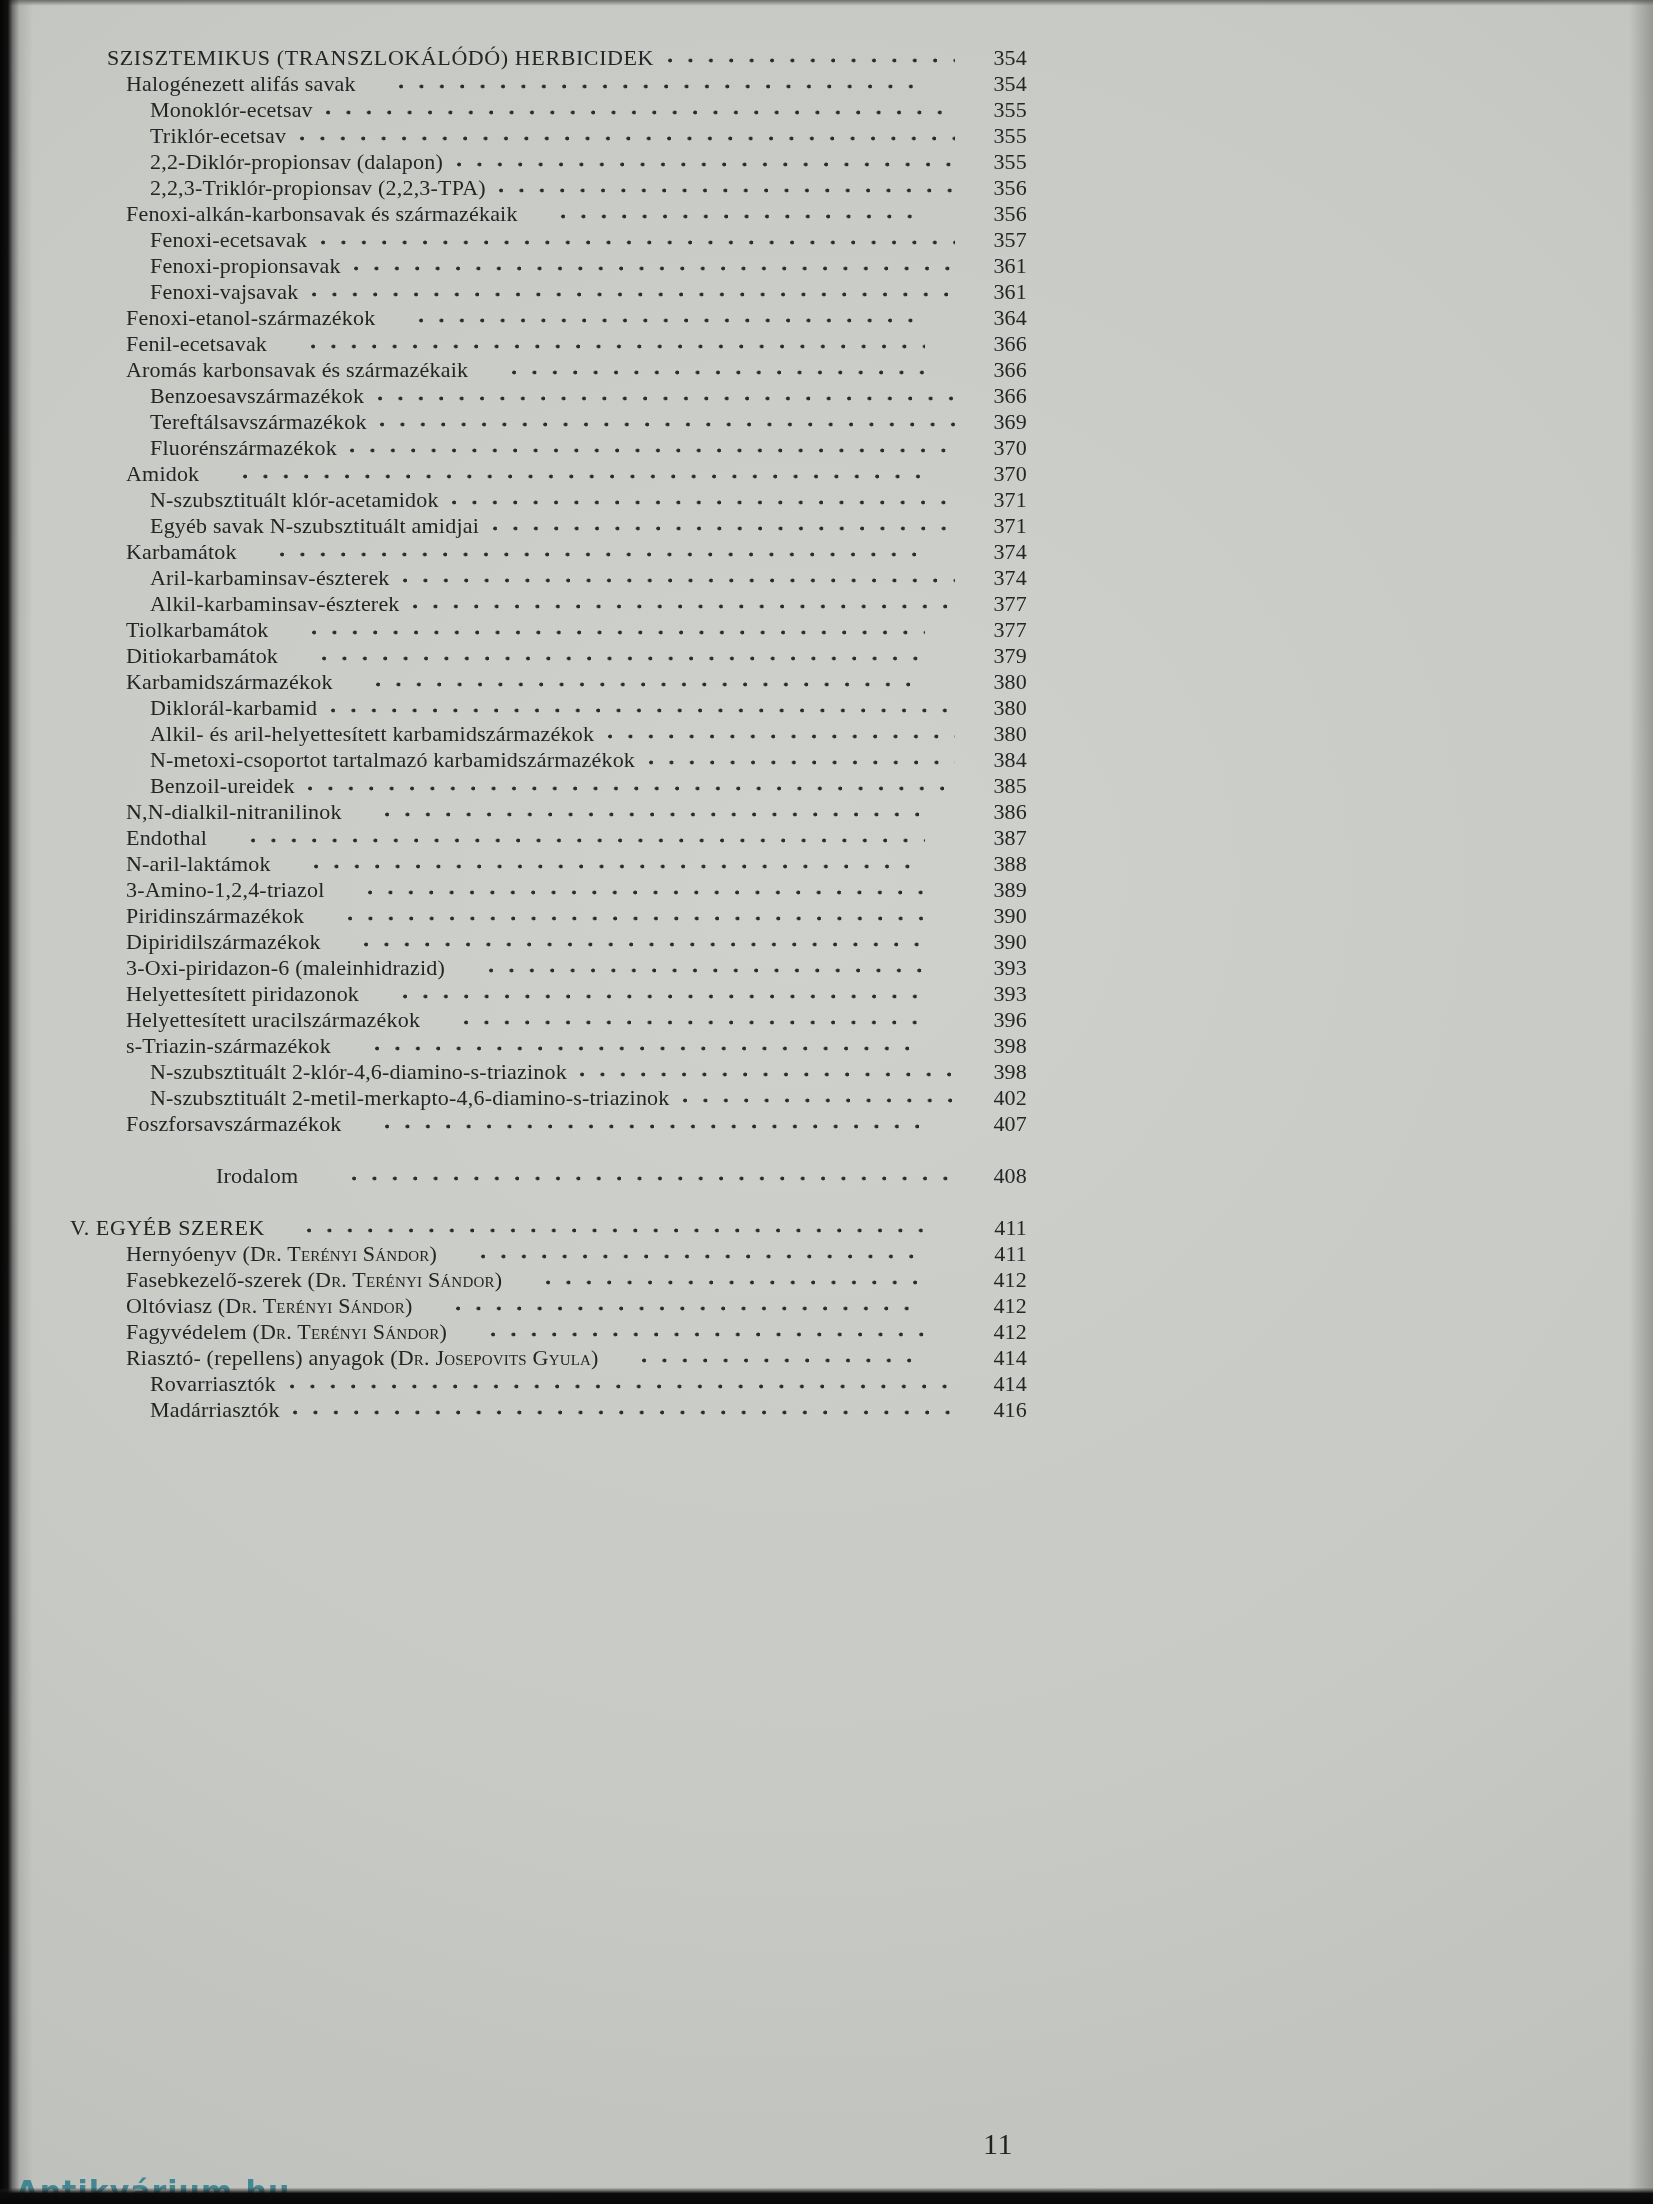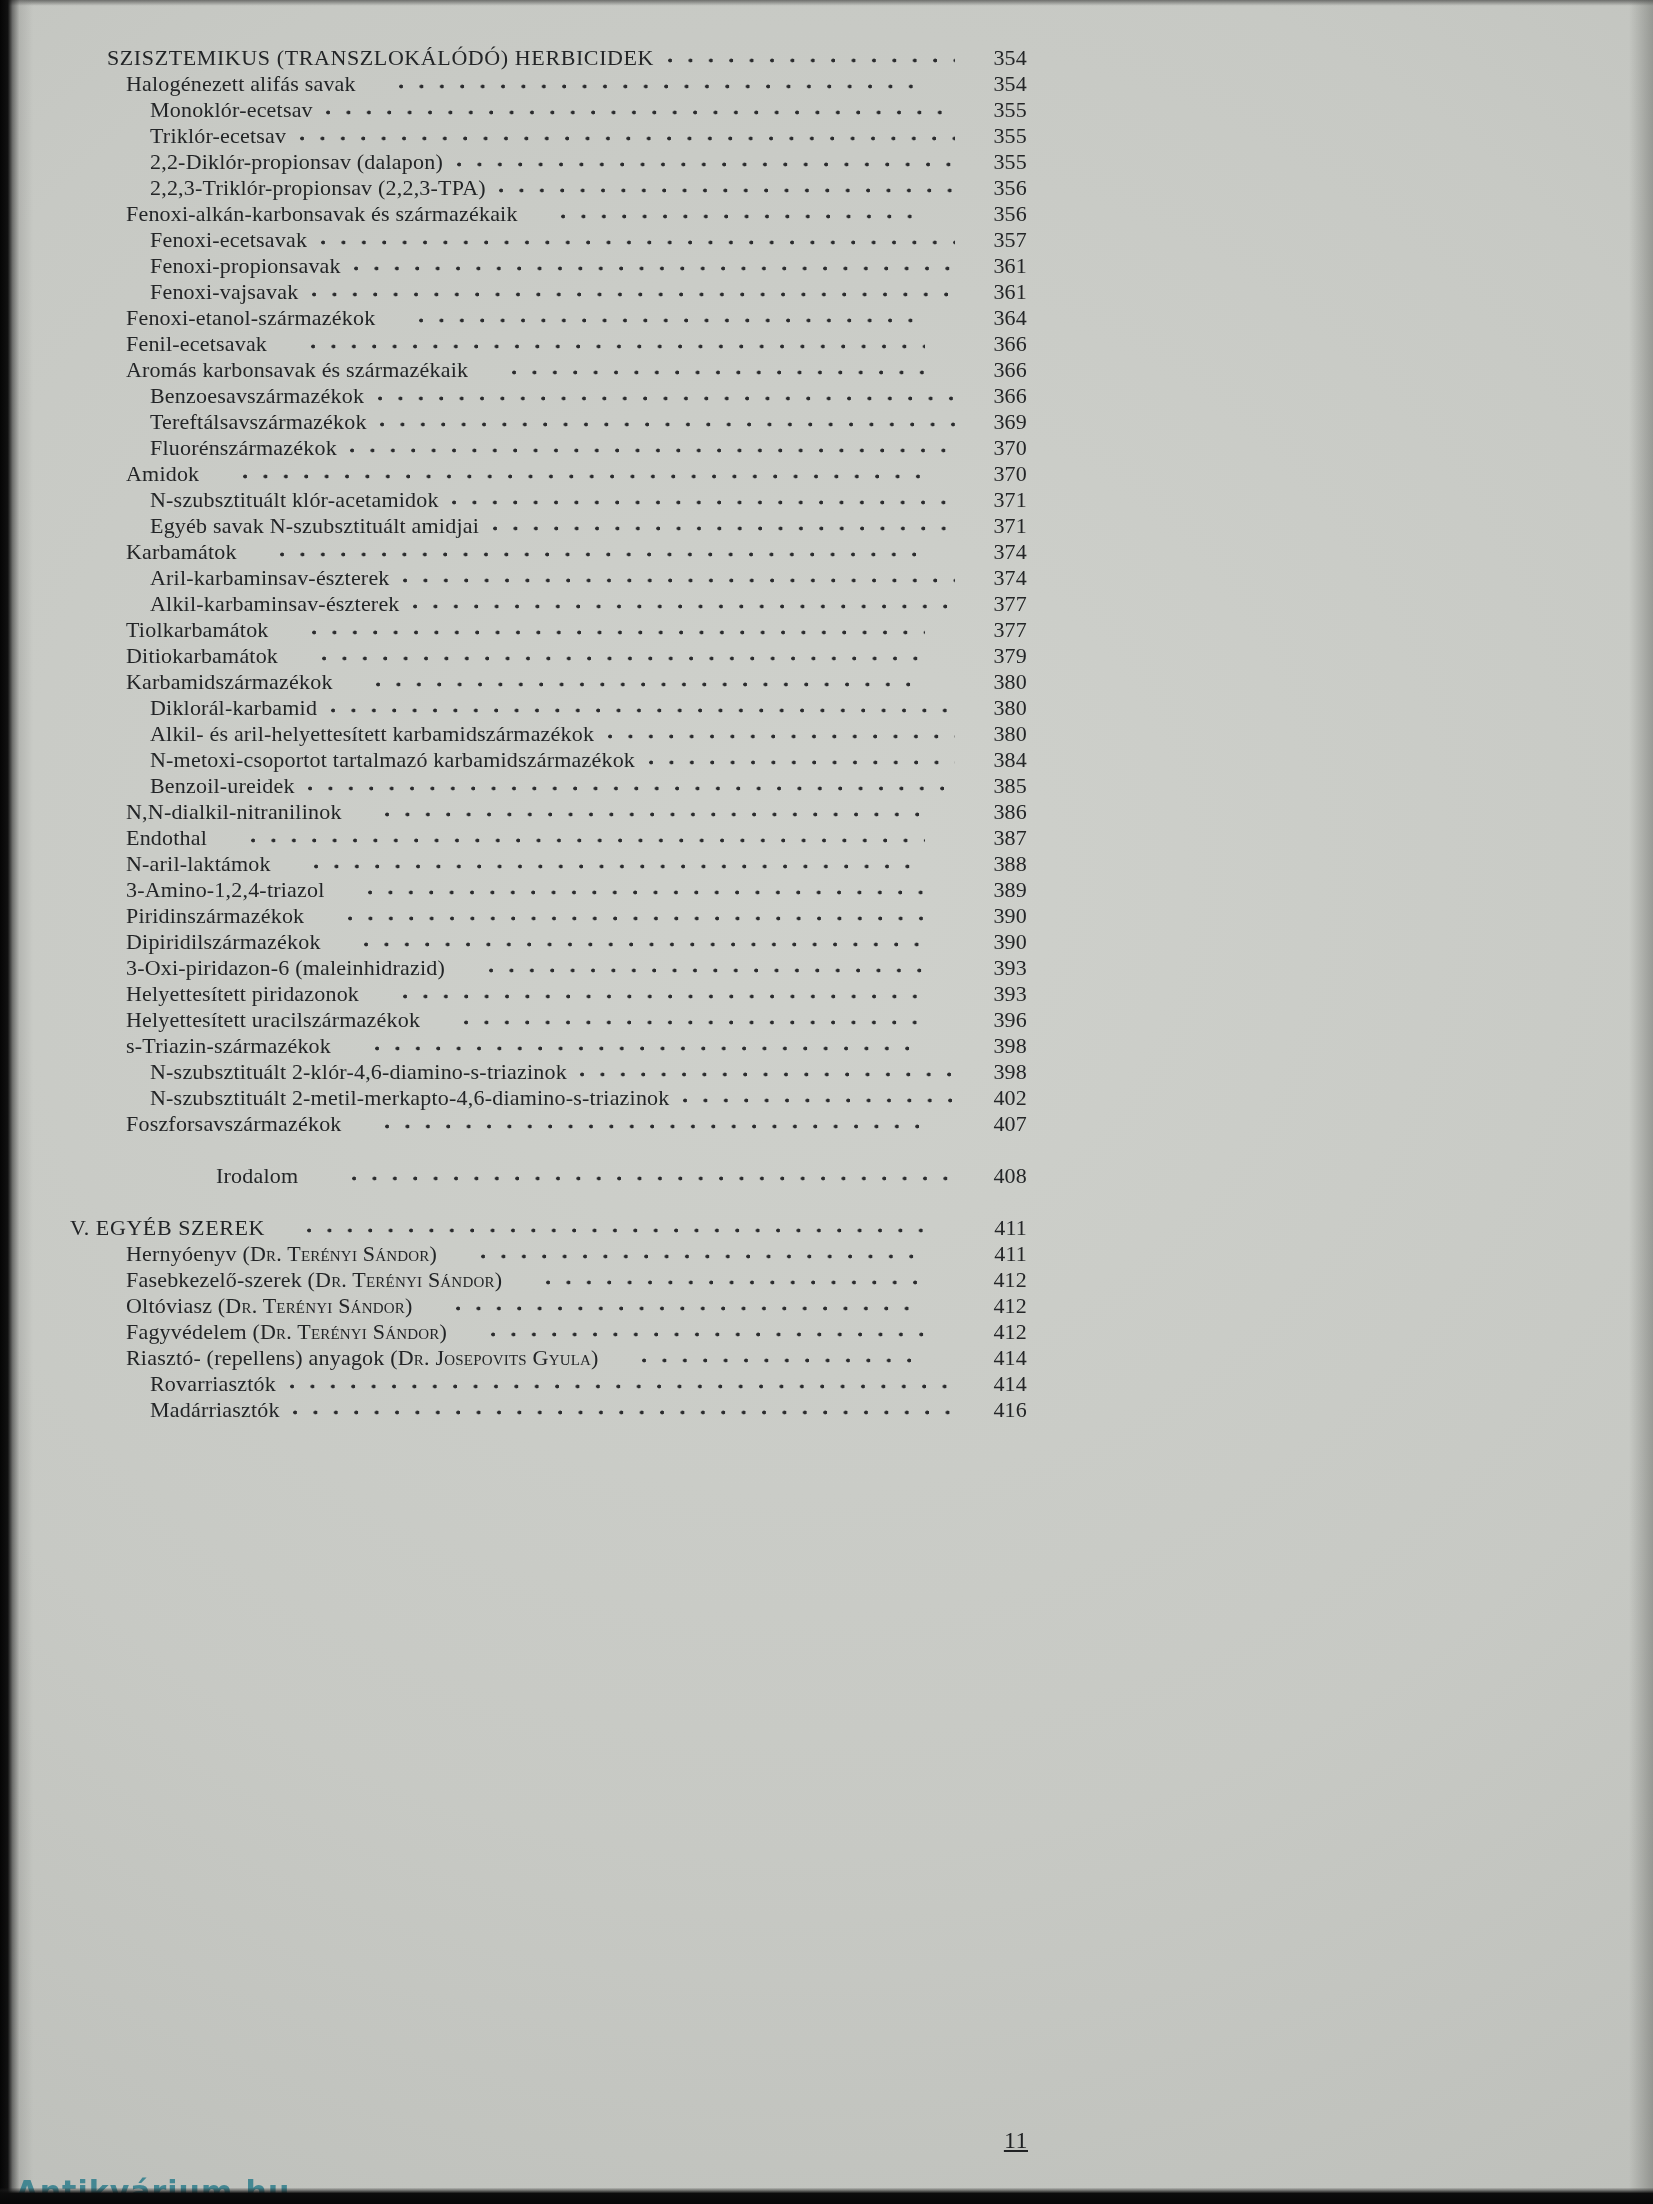--- a/index.html
+++ b/index.html
@@ -32,22 +32,22 @@
   .lvl2{padding-left:80px;}
   .lvlpart{padding-left:0;gap:28px;}
   .lvlirodalom{padding-left:146px;}
   .lvlirodalom .leader{margin-left:54px;}
   .sc{font-variant:small-caps;margin-top:44px;}
   .leader{flex:1 1 auto;height:14.6px;margin:0 11.6px 0 13.6px;align-self:baseline;
     background-image:radial-gradient(circle at 2.1px 10.2px,#2b2c2e 1.6px,rgba(0,0,0,0) 2.2px);
     background-size:20.4px 14.6px;background-repeat:repeat-x;}
   .pg{flex:0 0 60px;text-align:right;}
 
-  .folio{position:absolute;left:968px;top:2127px;width:60px;text-align:right;
-    font-size:24px;letter-spacing:0.5px;color:#1f2123;text-decoration:underline;}
+  .folio{position:absolute;left:968px;top:2127px;width:60px;text-align:center;
+    font-size:30px;letter-spacing:0.5px;color:#1f2123;}
   .watermark{position:absolute;left:15.5px;top:2174px;z-index:1;
     font-family:"DejaVu Sans","Liberation Sans",sans-serif;font-weight:bold;
     font-size:30px;letter-spacing:1px;color:#2f7e8c;opacity:.85;}
 </style>
 </head>
 <body>
 
 <div class="scan">
   <div class="edge-top"></div>
   <div class="edge-right"></div>

